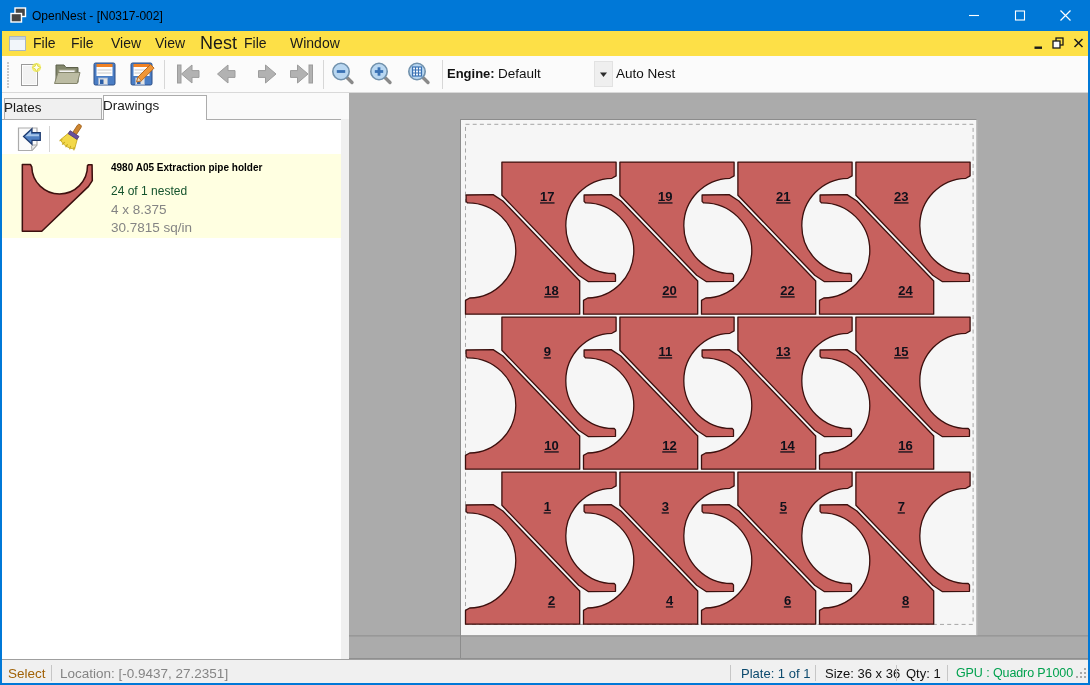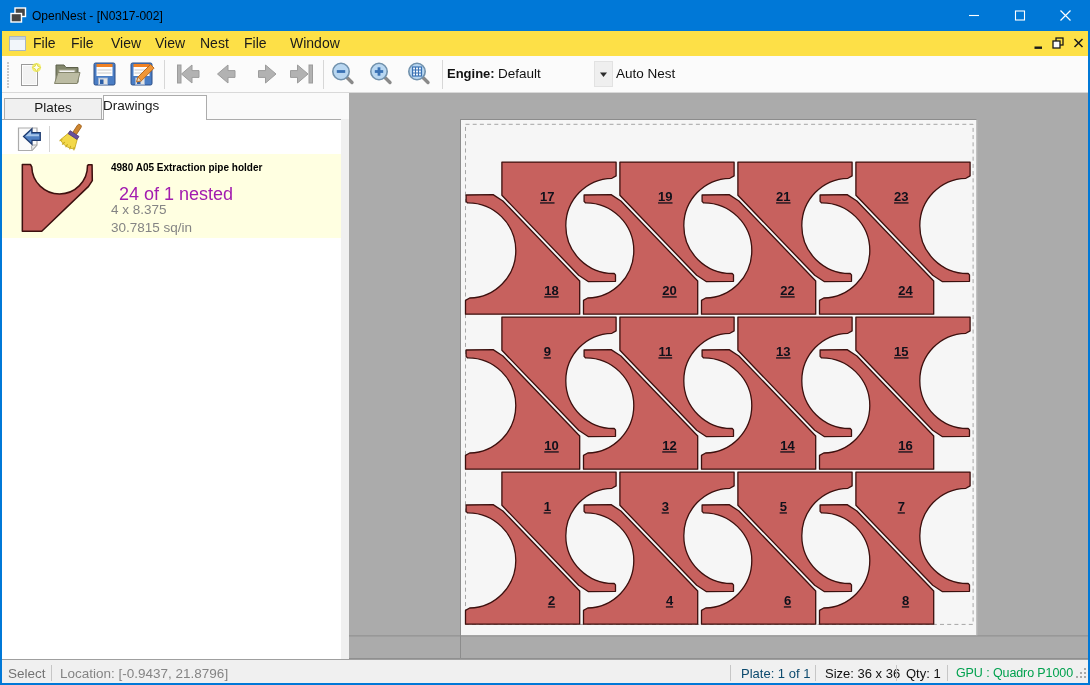--- a/index.html
+++ b/index.html
@@ -22,21 +22,21 @@
 </div>
 <div class="abs" style="left:0;top:31px;width:1090px;height:25px;background:#fde047">
 <svg class="abs" style="left:9px;top:5px" width="18" height="16" viewBox="0 0 18 16">
  <rect x="0.5" y="0.5" width="16" height="14" fill="#f2f6fa" stroke="#a8b6c4" stroke-width="1"></rect>
  <rect x="1" y="1" width="15" height="3" fill="#c5d4e2"></rect>
 </svg>
 <div class="t" style="left:33px;top:0;height:25px;line-height:25px;color:#1a1a1a;font-size:14px">File</div>
 <div class="t" style="left:71px;top:0;height:25px;line-height:25px;color:#1a1a1a;font-size:14px">File</div>
 <div class="t" style="left:111px;top:0;height:25px;line-height:25px;color:#1a1a1a;font-size:14px">View</div>
 <div class="t" style="left:155px;top:0;height:25px;line-height:25px;color:#1a1a1a;font-size:14px">View</div>
-<div class="t" style="left:200px;top:0;height:25px;line-height:25px;color:#1a1a1a;font-size:14px">Nest</div>
+<div class="t" style="left:200px;top:0;height:25px;line-height:25px;color:#1a1a1a;font-size:18px">Nest</div>
 <div class="t" style="left:244px;top:0;height:25px;line-height:25px;color:#1a1a1a;font-size:14px">File</div>
 <div class="t" style="left:290px;top:0;height:25px;line-height:25px;color:#1a1a1a;font-size:14px">Window</div>
 <svg class="abs" style="left:1028px;top:0" width="62" height="25" viewBox="0 0 62 25">
  <rect x="6.5" y="15.5" width="7.5" height="2.4" fill="#1a1a1a"></rect>
  <rect x="28" y="7" width="7" height="7" fill="none" stroke="#1a1a1a" stroke-width="1.3"></rect>
  <rect x="25" y="10" width="7" height="7" fill="#fbfbfb" stroke="#1a1a1a" stroke-width="1.3"></rect>
  <path d="M46.5 8 L54.5 16 M54.5 8 L46.5 16" stroke="#1a1a1a" stroke-width="1.5"></path>
 </svg>
 </div>
 <div class="abs" style="left:0;top:56px;width:1090px;height:37px;background:#fbfbfb;border-bottom:1px solid #d9d9d9"></div>
@@ -185,21 +185,21 @@
 <text x="434.3" y="418.3">5</text>
 <text x="438.5" y="512.3">6</text>
 <text x="552.3" y="418.3">7</text>
 <text x="556.5" y="512.3">8</text>
 </g>
 </svg>
 <div class="abs" style="left:0;top:93px;width:349px;height:566px;background:#fff">
 <div class="abs" style="left:0;top:0;width:349px;height:26px;background:#fafafa"></div>
 <div class="abs" style="left:0;top:25.5px;width:349px;height:1px;background:#acacac"></div>
 <div class="abs" style="left:4px;top:4.5px;width:98px;height:21px;background:#f0f0f0;border:1px solid #acacac;border-bottom:none"></div>
-<div class="t" style="left:4px;top:5px;width:98px;text-align:center;height:21px;line-height:20px;font-size:13.5px;color:#1a1a1a">Plates</div>
+<div class="t" style="left:4px;top:5px;width:98px;text-align:left;height:21px;line-height:20px;font-size:13.5px;color:#1a1a1a">Plates</div>
 <div class="abs" style="left:103px;top:1.5px;width:104px;height:25px;background:#fff;border:1px solid #acacac;border-bottom:none"></div>
 <div class="t" style="left:103px;top:2px;width:104px;text-align:left;height:22px;line-height:21px;font-size:13.5px;color:#1a1a1a">Drawings</div>
 <div class="abs" style="left:341px;top:26px;width:8px;height:540px;background:#f0f0f0"></div>
 </div>
 <svg style="position:absolute;left:0;top:119px" width="349" height="36" viewBox="0 0 349 36">
 <path d="M18.5 9 h18.5 v17 l-5 5.5 h-13.5 z" fill="#fbfbfb" stroke="#ababab" stroke-width="1.2"></path>
     <path d="M37 26 l-5 5.5 l-0.5 -4.2 q0 -1.3 1.6 -1.3 z" fill="#e8e8e8" stroke="#ababab" stroke-width="1"></path>
 <path d="M23.5 17.5 L32 9.7 v4 h8.3 v7.6 h-8.3 v4 Z" fill="#4f7fc2" stroke="#1d3a6e" stroke-width="1.2"></path>
     <path d="M25.3 17.2 L31 12 v3.2 h8 v2 h-13.7" fill="#a6c6ea" stroke="none"></path>
 <line x1="49.5" y1="7" x2="49.5" y2="33" stroke="#d4d4d4"></line>
@@ -208,26 +208,26 @@
       <path d="M-4.5 -6 h9 l4 12.5 q-8.5 4.5 -17 0 Z" fill="#f3d84a" stroke="#c7a820" stroke-width=".8"></path>
       <rect x="-5.3" y="-6.5" width="10.6" height="3.6" fill="#6a4f9e" stroke="#4d3779" stroke-width=".7"></rect>
       <path d="M-7 5 l-1.5 3 M-3.5 6 l-1 3.5 M0 6.3 l0 3.6 M3.5 6 l1 3.5 M7 5 l1.5 3" stroke="#c7a820" stroke-width="1.1"></path>
     </g>
 </svg>
 <div class="abs" style="left:2px;top:154.3px;width:339px;height:84px;background:#ffffe1"></div>
 <svg style="position:absolute;left:20px;top:163px" width="76" height="70" viewBox="0 0 76 70">
     <path d="M 0.6 6.8 L 0.6 0.4 L 27.6 0 L 37.4 6.4 L 114.2 86.4 L 114.2 119.6 L 0 119.6 L 0 105.8 L 4.2 103.4 C 29.9 102.85 50.3 81.7 50.3 56 C 50.3 29.4 28.5 7.9 1.9 8.2 Z" transform="translate(72.3,1.5) scale(0.585) rotate(90)" fill="#c7615e" stroke="#3c100e" stroke-width="2.6" stroke-linejoin="round"></path>
   </svg>
 <div class="t" style="left:111px;top:162px;font-size:10px;font-weight:bold;color:#000">4980 A05 Extraction pipe holder</div>
-<div class="t" style="left:119px;top:184px;font-size:18px;color:#a21caf">24 of 1 nested</div>
+<div class="t" style="left:111px;top:184px;font-size:12px;color:#14532d">24 of 1 nested</div>
 <div class="t" style="left:111px;top:202px;font-size:13.5px;color:#848484">4 x 8.375</div>
 <div class="t" style="left:111px;top:220px;font-size:13.5px;color:#848484">30.7815 sq/in</div>
 <div class="abs" style="left:0;top:659px;width:1090px;height:24px;background:#f0f0f0;border-top:1px solid #9f9f9f">
-<div class="t" style="left:8px;top:2px;height:23px;line-height:23px;font-size:13.5px;color:#737373">Select</div>
-<div class="t" style="left:60px;top:2px;height:23px;line-height:23px;font-size:13.5px;color:#848484">Location: [-0.9437, 21.8796]</div>
+<div class="t" style="left:8px;top:2px;height:23px;line-height:23px;font-size:13.5px;color:#a16207">Select</div>
+<div class="t" style="left:60px;top:2px;height:23px;line-height:23px;font-size:13.5px;color:#848484">Location: [-0.9437, 27.2351]</div>
 <div class="t" style="left:741px;top:2px;height:23px;line-height:23px;font-size:13px;color:#0c4a6e">Plate: 1 of 1</div>
 <div class="t" style="left:825px;top:2px;height:23px;line-height:23px;font-size:13px;color:#111">Size: 36 x 36</div>
 <div class="t" style="left:906px;top:2px;height:23px;line-height:23px;font-size:13px;color:#111">Qty: 1</div>
 <div class="t" style="left:956px;top:2px;height:23px;line-height:23px;font-size:12.5px;letter-spacing:-0.1px;color:#00a14e">GPU : Quadro P1000</div>
 <div class="abs" style="left:50.5px;top:4.5px;width:1px;height:16px;background:#c6c6c6"></div>
 <div class="abs" style="left:729.5px;top:4.5px;width:1px;height:16px;background:#c6c6c6"></div>
 <div class="abs" style="left:814.5px;top:4.5px;width:1px;height:16px;background:#c6c6c6"></div>
 <div class="abs" style="left:895.5px;top:4.5px;width:1px;height:16px;background:#c6c6c6"></div>
 <div class="abs" style="left:947px;top:4.5px;width:1px;height:16px;background:#c6c6c6"></div>
 <svg class="abs" style="left:1072px;top:4px" width="16" height="16" viewBox="0 0 16 16">

